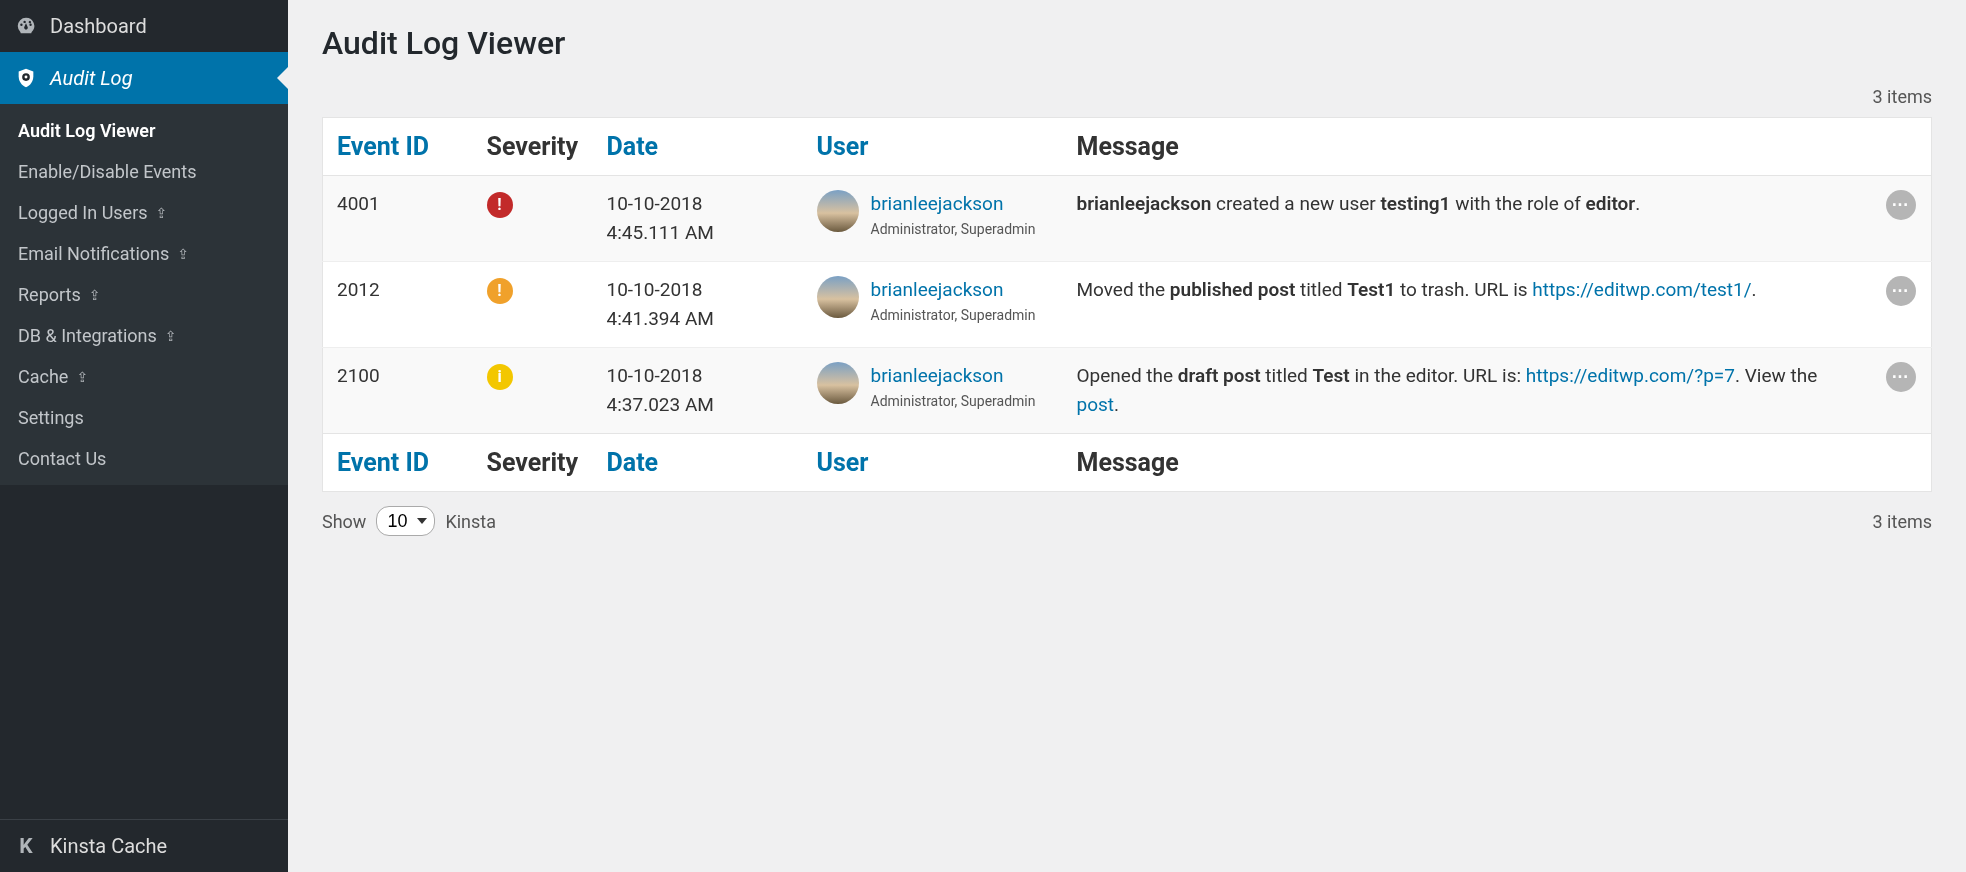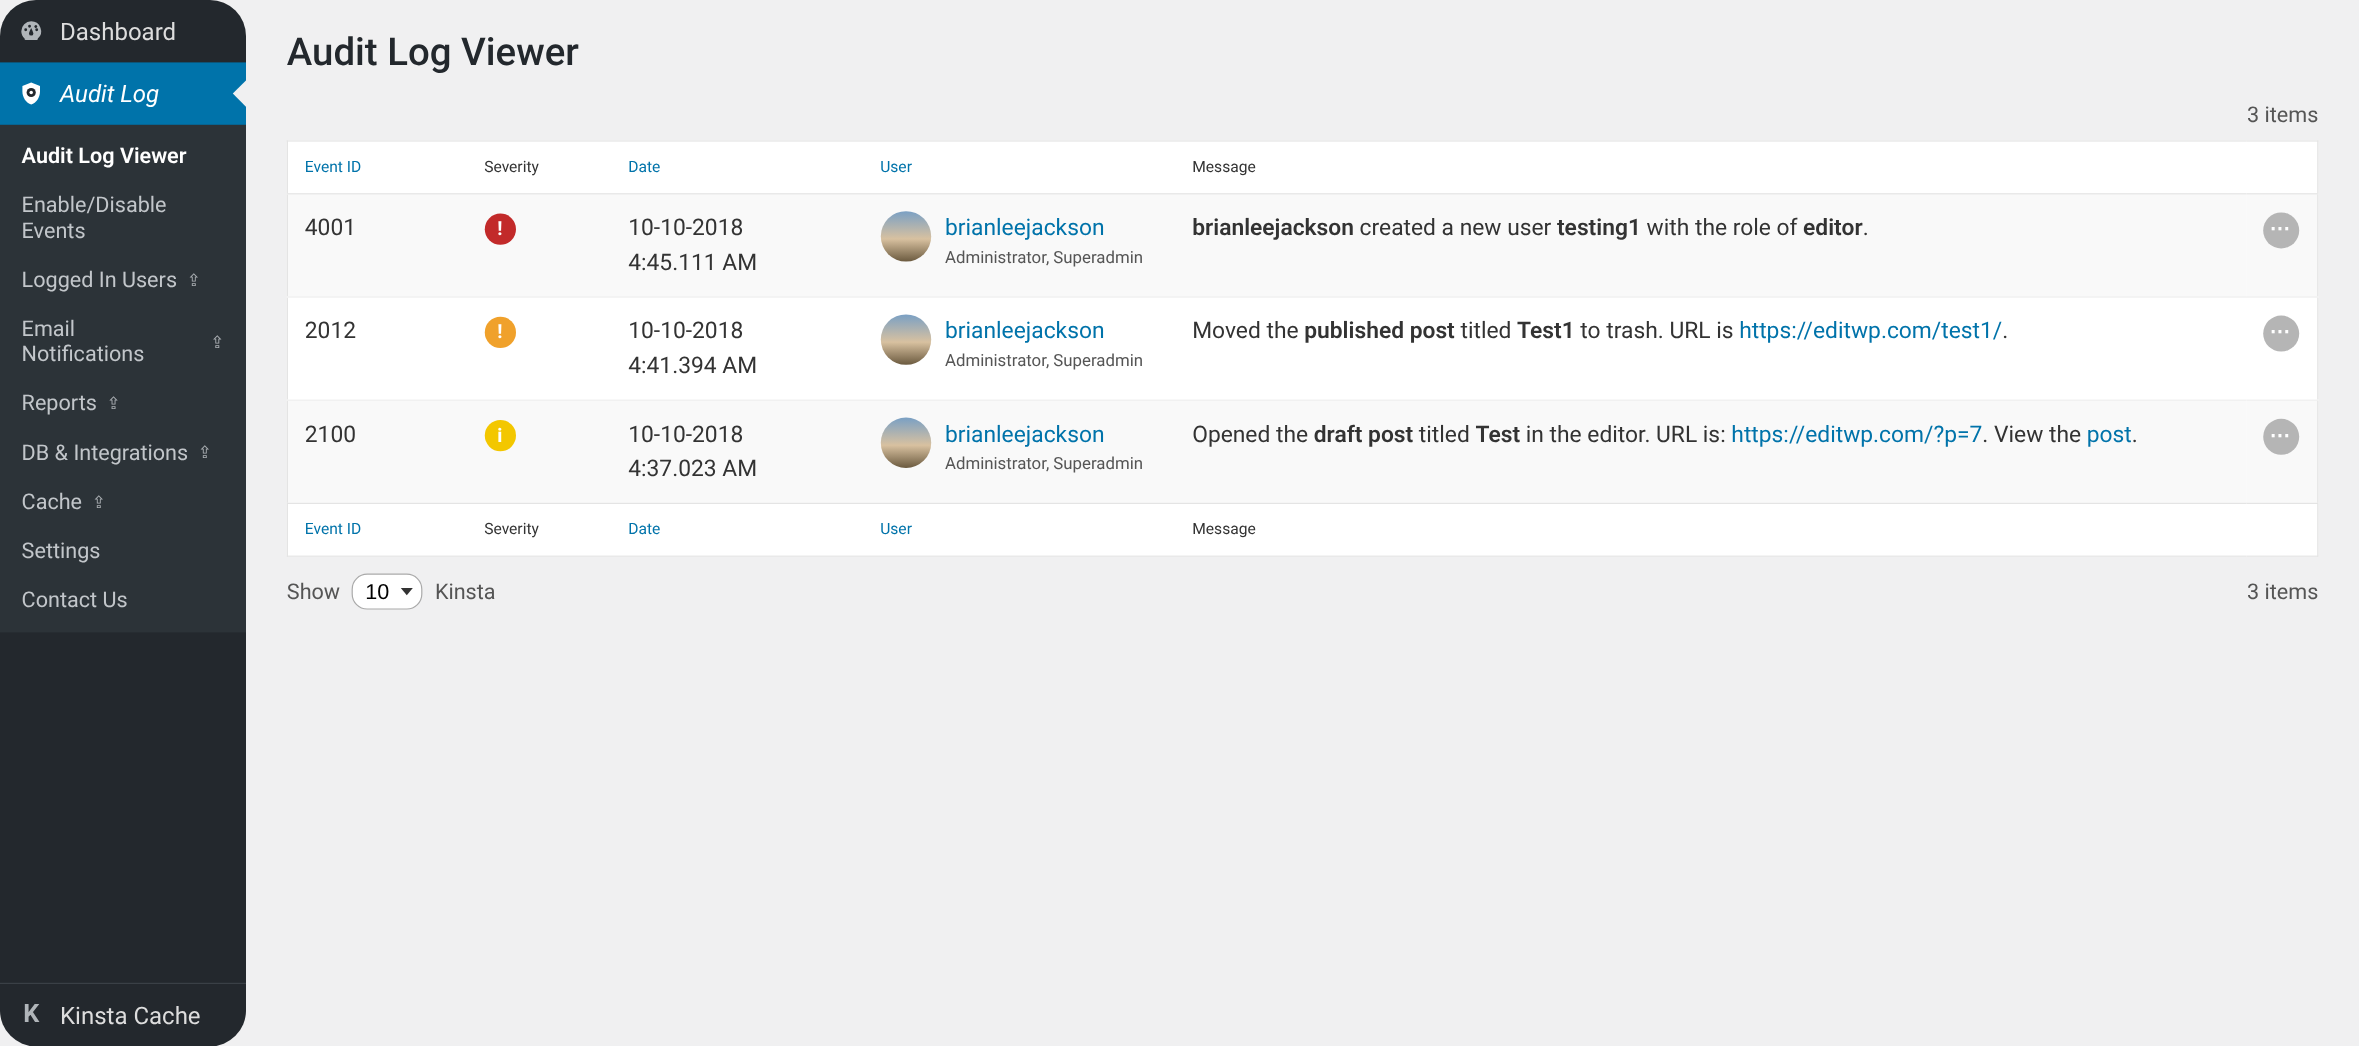--- a/index.html
+++ b/index.html
@@ -7,27 +7,26 @@
   body {
     font-family: -apple-system, BlinkMacSystemFont, "Segoe UI", Roboto, "Helvetica Neue", Arial, sans-serif;
     background: #f0f0f1;
     color: #222;
     font-size: 18px;
   }
   .wrap { display: flex; min-height: 100%; }
 
   
   .sidebar {
-    width: 205px;
+    width: 288px;
     background: #23282d;
     color: #eee;
     flex-shrink: 0;
     display: flex;
     flex-direction: column;
-    border-radius: 30px;
   }
   .nav-item {
     display: flex;
     align-items: center;
     gap: 12px;
     padding: 14px 14px;
     color: #ddd;
     cursor: pointer;
     font-size: 19px;
   }
@@ -90,22 +89,22 @@
     border:1px solid #e4e4e4;
     border-collapse: collapse;
     table-layout: fixed;
   }
   table.log th, table.log td {
     text-align:left;
     padding: 14px 14px;
     vertical-align: top;
   }
   table.log thead th, table.log tfoot th {
-    font-weight:400;
-    font-size:13px;
+    font-weight:700;
+    font-size:25px;
     color:#333;
     border-bottom:1px solid #e4e4e4;
   }
   table.log tfoot th { border-top:1px solid #e4e4e4; border-bottom:none;}
   table.log th .link { color:#0073aa; cursor:pointer; }
   table.log tbody tr { border-top:1px solid #eee; }
   table.log tbody tr:nth-child(odd){ background:#f9f9f9; }
   table.log tbody td { font-size:19px; color:#333; line-height:1.5; }
 
   col.c-event { width:150px; }

